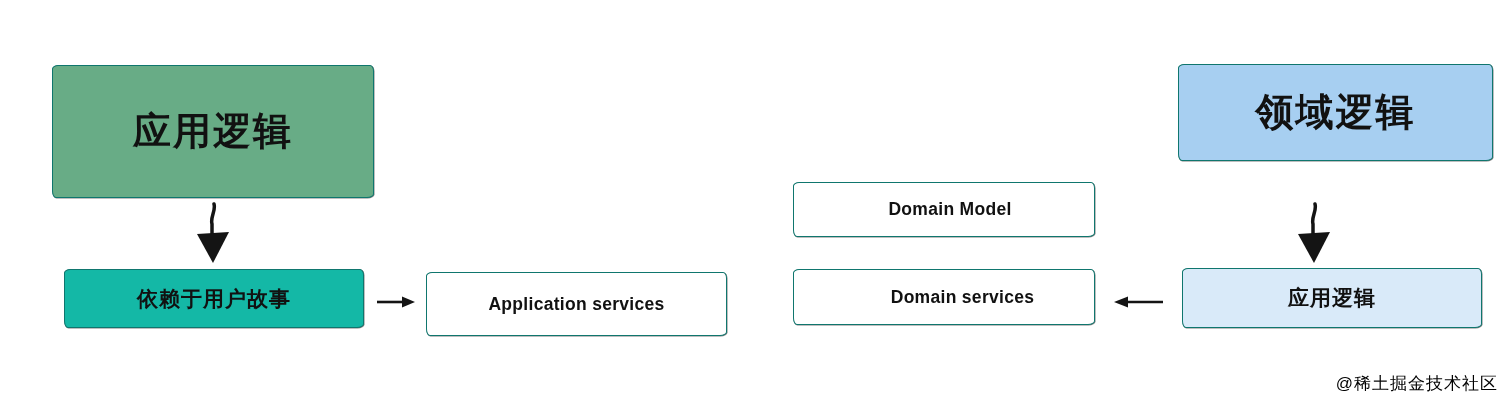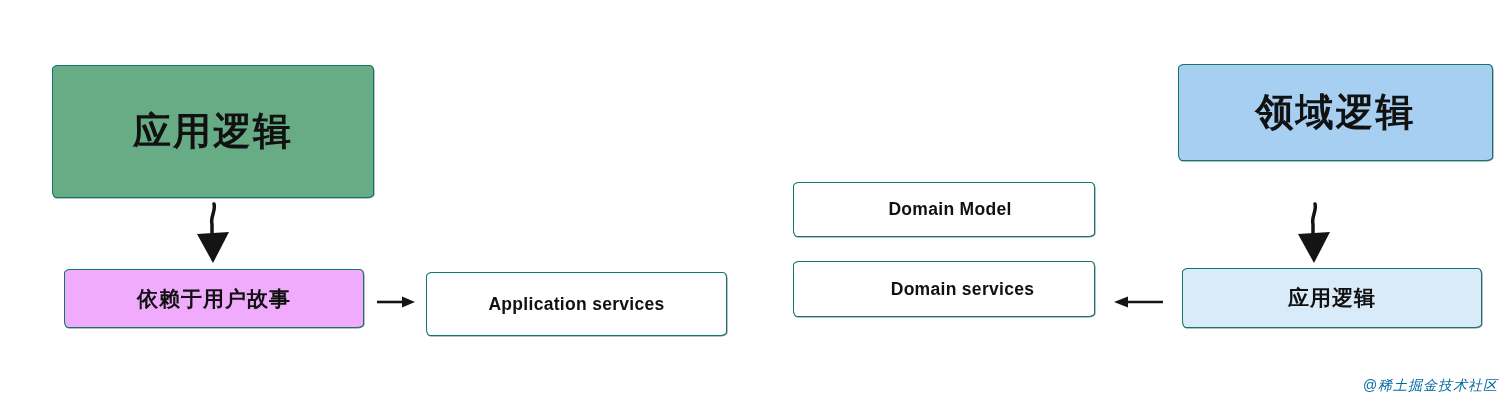--- a/index.html
+++ b/index.html
@@ -42,55 +42,54 @@
     font-size: 17.5px;
     font-weight: bold;
     letter-spacing: 0.3px;
   }
   
   #app-logic-box       { left: 52px;   top: 65px;  width: 322px; height: 133px; }
   #user-story-box      { left: 64px;   top: 269px; width: 300px; height: 59px;  }
   #dto-box             { left: 426px;  top: 186px; width: 301px; height: 55px;  }
   #app-services-box    { left: 426px;  top: 272px; width: 301px; height: 64px;  }
   #domain-model-box    { left: 793px;  top: 182px; width: 302px; height: 55px; padding-left: 12px;  }
-  #domain-services-box { left: 793px;  top: 261px; width: 302px; height: 56px; padding-left: 37px;  }
+  #domain-services-box { left: 793px;  top: 269px; width: 302px; height: 56px; padding-left: 37px;  }
   #domain-logic-box    { left: 1178px; top: 64px;  width: 315px; height: 97px; }
   #use-case-box        { left: 1182px; top: 268px; width: 300px; height: 60px;  }
 
   .arrow { position: absolute; }
   #arrow-down-left  { left: 194px;  top: 202px; }
   #arrow-right-mid  { left: 376px;  top: 294px; }
   #arrow-left-mid   { left: 1112px; top: 294px; }
   #arrow-down-right { left: 1295px; top: 202px; }
 
   .watermark {
     position: absolute;
     right: 14px;
     bottom: 11px;
-    font-size: 14px;
-    color: #0369a1;
+    font-size: 17px;
+    color: #000000;
     letter-spacing: 1px;
-    font-style: italic;
   }
 </style>
 </head>
 <body>
 
 <div class="stage">
 
   <div class="box box-big" id="app-logic-box" style="background-color: rgb(104, 172, 134);">
     <span>应用逻辑</span>
   </div>
 
   <svg class="arrow" id="arrow-down-left" width="38" height="64" viewBox="0 0 38 64">
     <path d="M20,2 C22,9 16,15 18,22 L18,34" stroke="#141414" stroke-width="3.5" fill="none" stroke-linecap="round"></path>
     <polygon points="3,32 35,30 19,61" fill="#141414"></polygon>
   </svg>
 
-  <div class="box box-small-zh" id="user-story-box" style="background-color: #f0abfc;">
+  <div class="box box-small-zh" id="user-story-box" style="background-color: #14b8a6;">
     <span>依赖于用户故事</span>
   </div>
 
   <svg class="arrow" id="arrow-right-mid" width="40" height="16" viewBox="0 0 40 16">
     <path d="M1,8 L28,8" stroke="#141414" stroke-width="2.6" fill="none"></path>
     <polygon points="26,2.5 39,8 26,13.5" fill="#141414"></polygon>
   </svg>
 
 
   <div class="box box-small-en" id="app-services-box" style="background-color: rgb(255, 255, 255);">

